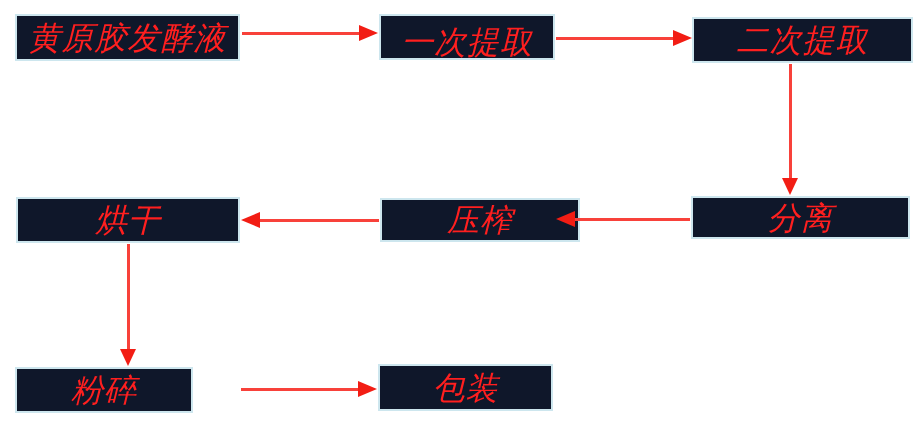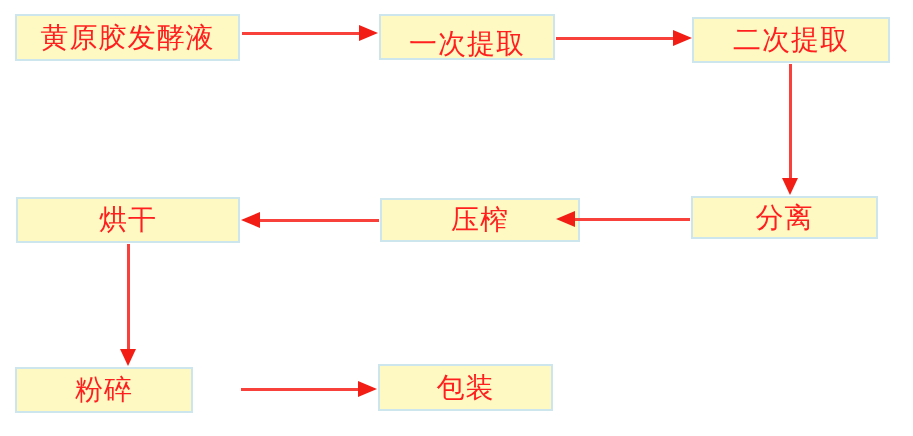--- a/index.html
+++ b/index.html
@@ -13,36 +13,37 @@
     width: 913px;
     height: 436px;
     background: #ffffff;
     overflow: hidden;
   }
   
   .node {
     position: absolute;
     box-sizing: border-box;
     border: 2px solid #cde6ee;
-    background: #fef9c3;
+    background: #0f172a;
     color: #ff1f1f;
-    font-size: 28px;
+    font-size: 32px;
     line-height: 1;
     display: flex;
     align-items: center;
     justify-content: center;
     letter-spacing: 1px;
     white-space: nowrap;
+    font-style: italic;
   }
   #node-fermentation-broth { left: 15px;  top: 14px;  width: 225px; height: 47px; }
   #node-first-extraction   { left: 379px; top: 14px;  width: 176px; height: 46px; align-items: flex-end; }
-  #node-second-extraction  { left: 692px; top: 17px;  width: 198px; height: 46px; align-items: center; }
+  #node-second-extraction  { left: 692px; top: 17px;  width: 221px; height: 46px; align-items: center; }
   #node-drying             { left: 16px;  top: 197px; width: 224px; height: 46px; }
   #node-pressing           { left: 380px; top: 198px; width: 200px; height: 44px; }
-  #node-separation         { left: 691px; top: 196px; width: 187px; height: 43px; }
+  #node-separation         { left: 691px; top: 196px; width: 219px; height: 43px; }
   #node-crushing           { left: 15px;  top: 367px; width: 178px; height: 46px; }
   #node-packaging          { left: 378px; top: 364px; width: 175px; height: 47px; }
 
   
   .arrow { position: absolute; }
   .arrow .line {
     position: absolute;
     background: #f8413a;
   }
   .arrow-h { height: 16px; }

